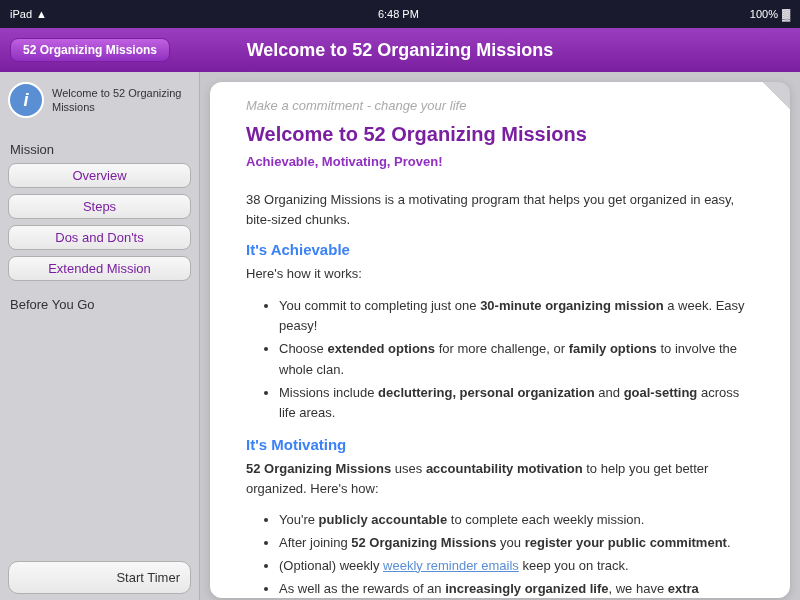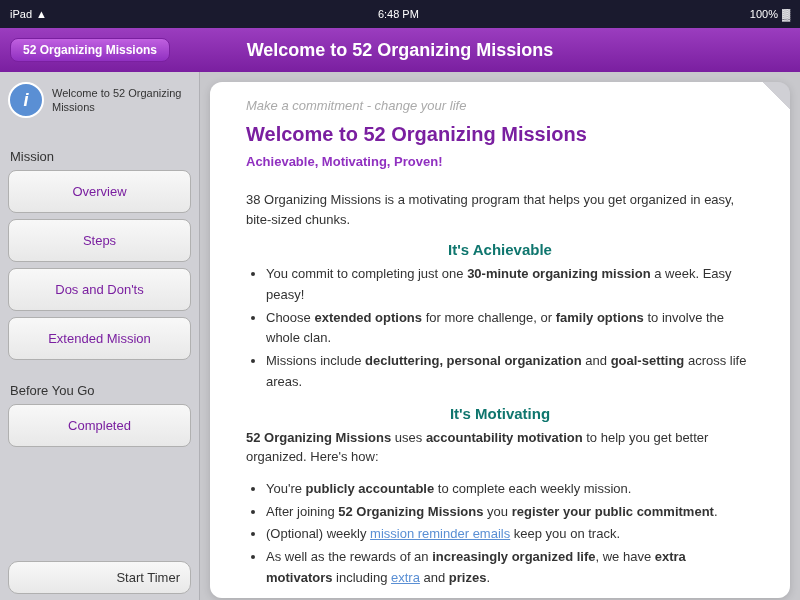--- a/index.html
+++ b/index.html
@@ -96,32 +96,32 @@
       font-size: 11px;
       color: #333;
       line-height: 1.3;
     }
 
     .sidebar-section-label {
       font-size: 13px;
       color: #333;
       font-weight: 500;
       margin-bottom: 6px;
-      margin-top: 7px;
+      margin-top: 0;
       padding-left: 2px;
     }
 
     .sidebar-btn {
       background: linear-gradient(to bottom, #f8f8f8, #e8e8e8);
       border: 1px solid #b0b0b0;
       border-radius: 8px;
       color: #7a1fa0;
       font-size: 13px;
       font-weight: 500;
-      padding: 13px 10px;
+      padding: 4px 10px;
       margin-bottom: 6px;
       cursor: pointer;
       text-align: center;
       width: 100%;
     }
 
     .sidebar-spacer { height: 10px; }
 
     #start-timer-btn {
       background: linear-gradient(to bottom, #f8f8f8, #e8e8e8);
@@ -199,30 +199,29 @@
 
     .content-body {
       font-size: 13px;
       color: #333;
       line-height: 1.5;
       margin-bottom: 12px;
     }
 
     .content-section-title {
       font-size: 15px;
-      color: #0f766e;
+      color: #3b82f6;
       font-weight: bold;
       margin-bottom: 6px;
       margin-top: 4px;
-      text-align: center;
     }
 
     .content-list {
       list-style: disc;
-      margin-left: 20px;
+      margin-left: 33px;
       font-size: 13px;
       color: #333;
       line-height: 1.6;
       margin-bottom: 12px;
     }
 
     .content-list li { margin-bottom: 2px; }
 
     a.content-link {
       color: #5a8fd4;
@@ -266,51 +265,51 @@
 
     <button class="sidebar-btn">Overview</button>
     <button class="sidebar-btn">Steps</button>
     <button class="sidebar-btn">Dos and Don'ts</button>
     <button class="sidebar-btn">Extended Mission</button>
 
     <div class="sidebar-spacer"></div>
 
     <div class="sidebar-section-label">Before You Go</div>
 
-    <button class="sidebar-btn">Completed</button>
 
     <div style="flex:1"></div>
 
     <button id="start-timer-btn">Start Timer</button>
 
   </div>
 
   <div id="content-area">
     <div id="content-card">
 
       <div id="content-tagline">Make a commitment - change your life</div>
 
       <h1>Welcome to 52 Organizing Missions</h1>
 
       <div class="content-subtitle">Achievable, Motivating, Proven!</div>
 
       <div class="content-body">38 Organizing Missions is a motivating program that helps you get organized in easy, bite-sized chunks.</div>
 
       <div class="content-section-title">It's Achievable</div>
+      <div class="content-body">Here's how it works:</div>
       <ul class="content-list">
         <li>You commit to completing just one <span class="bold">30-minute organizing mission</span> a week. Easy peasy!</li>
         <li>Choose <span class="bold">extended options</span> for more challenge, or <span class="bold">family options</span> to involve the whole clan.</li>
         <li>Missions include <span class="bold">decluttering, personal organization</span> and <span class="bold">goal-setting</span> across life areas.</li>
       </ul>
 
       <div class="content-section-title">It's Motivating</div>
       <div class="content-body"><span class="bold">52 Organizing Missions</span> uses <span class="bold">accountability motivation</span> to help you get better organized. Here's how:</div>
       <ul class="content-list">
         <li>You're <span class="bold">publicly accountable</span> to complete each weekly mission.</li>
         <li>After joining <span class="bold">52 Organizing Missions</span> you <span class="bold">register your public commitment</span>.</li>
-        <li>(Optional) weekly <a class="content-link">mission reminder emails</a> keep you on track.</li>
+        <li>(Optional) weekly <a class="content-link">weekly reminder emails</a> keep you on track.</li>
         <li>As well as the rewards of an <span class="bold">increasingly organized life</span>, we have <span class="bold">extra motivators</span> including <a class="content-link">extra</a> and <span class="bold">prizes</span>.</li>
       </ul>
 
     </div>
   </div>
 
 </div>
 
 </body></html>

